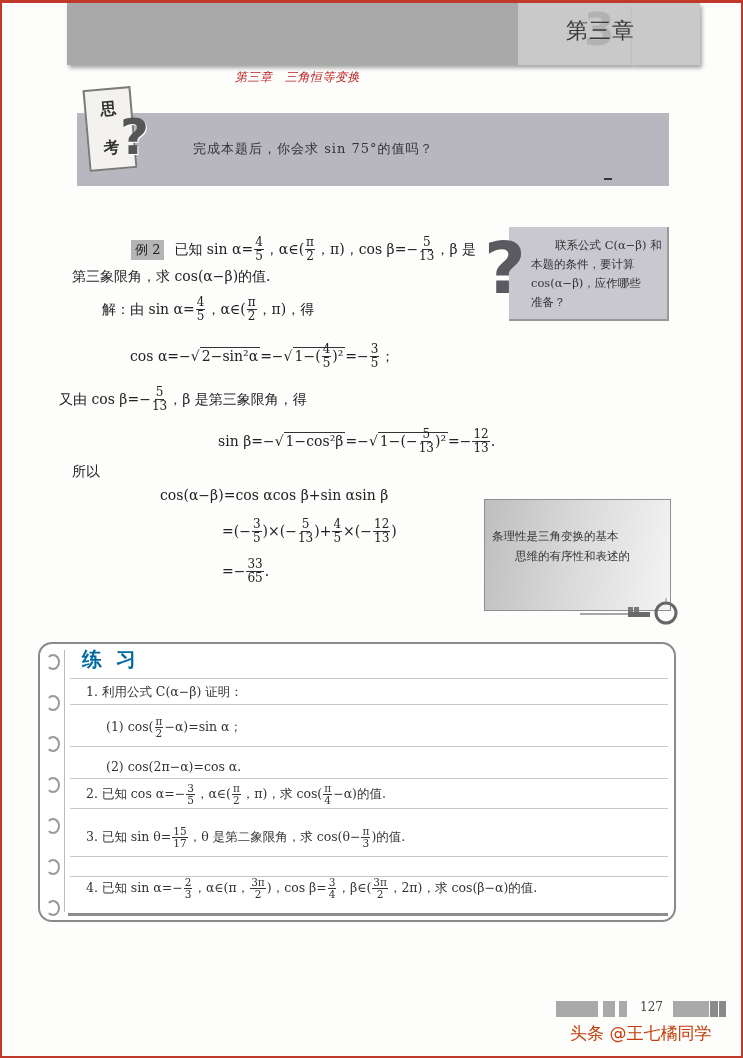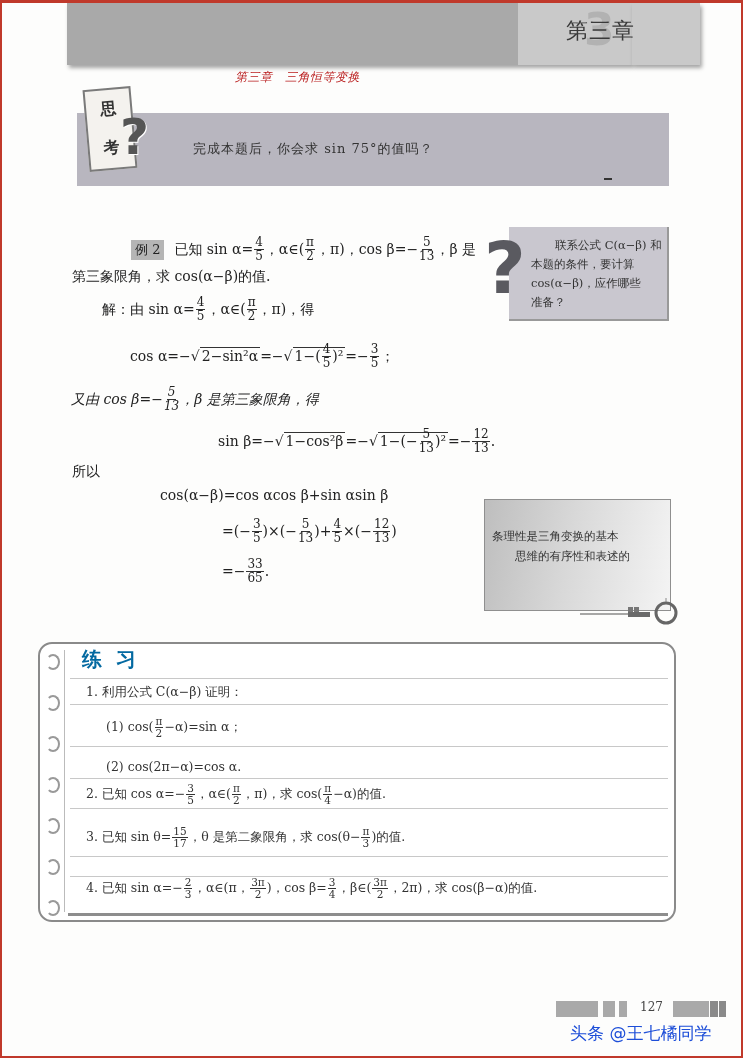--- a/index.html
+++ b/index.html
@@ -47,21 +47,21 @@
   .ex-inner-line { position: absolute; left: 64px; top: 650px; width: 1px; height: 262px; background: #bbb; }
   .ex-title { position: absolute; left: 82px; top: 646px; font-size: 20px; font-weight: bold; letter-spacing: 14px; color: #0369a1; font-family: "DejaVu Sans", sans-serif; }
   .rule { position: absolute; left: 70px; width: 598px; height: 1px; background: #c8c8c8; }
   .ex-line { position: absolute; font-size: 12.5px; color: #333; white-space: nowrap; }
   .ex-line .frac { font-size: 10.5px; line-height: 11px; }
   .bottom-rule { position: absolute; left: 68px; top: 913px; width: 600px; height: 3px; background: #8d8d8d; }
 
   
   .pg-block { position: absolute; top: 1001px; height: 16px; background: #a9a9a9; }
   .page-num { position: absolute; left: 640px; top: 1000px; font-size: 12px; color: #444; }
-  .watermark { position: absolute; left: 570px; top: 1022px; font-size: 17px; color: #1d4ed8; font-family: "DejaVu Sans", sans-serif; }
+  .watermark { position: absolute; left: 570px; top: 1022px; font-size: 17px; color: #c2410c; font-family: "DejaVu Sans", sans-serif; }
 </style>
 </head>
 <body>
 
 <div class="header-band"></div>
 <div class="header-right-left"></div>
 <div class="header-right"></div>
 <div class="chapter-num-bg">3</div>
 <div class="header-title">第三章　三角恒等变换</div>
 <div class="chapter-label">第三章</div>
@@ -99,21 +99,21 @@
 </div>
 <div class="ex" style="left:130px; top:343px;">
   <span>cos α=−</span>√<span class="sqrt">2−sin²α</span><span>=−</span>√<span class="sqrt"><span>1−(</span><span class="frac">
         <span class="num">4</span>
         <span>5</span>
       </span><span>)²</span></span><span>=−</span><span class="frac">
       <span class="num">3</span>
       <span>5</span>
     </span><span>；</span>
 </div>
-<div class="ex" style="left:71px; top:386px;font-style:italic;">
+<div class="ex" style="left:59px; top:386px;">
   <span>又由 cos β=−</span><span class="frac">
       <span class="num">5</span>
       <span>13</span>
     </span><span>，β 是第三象限角，得</span>
 </div>
 <div class="ex" style="left:218px; top:428px;">
   <span>sin β=−</span>√<span class="sqrt">1−cos²β</span><span>=−</span>√<span class="sqrt"><span>1−(−</span><span class="frac">
         <span class="num">5</span>
         <span>13</span>
       </span><span>)²</span></span><span>=−</span><span class="frac">

